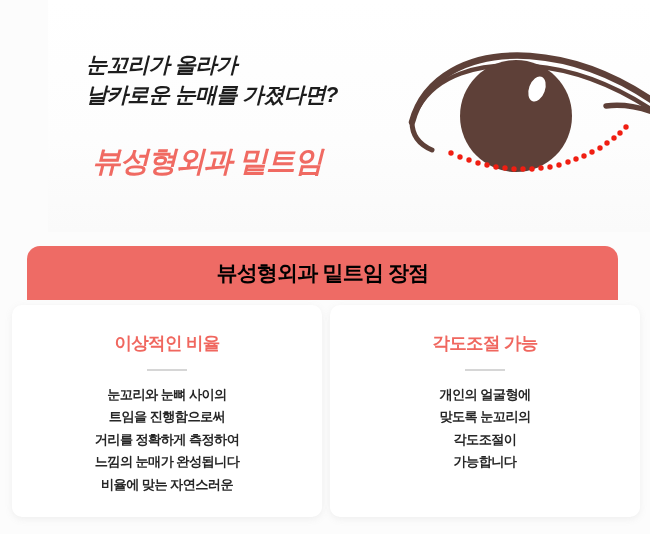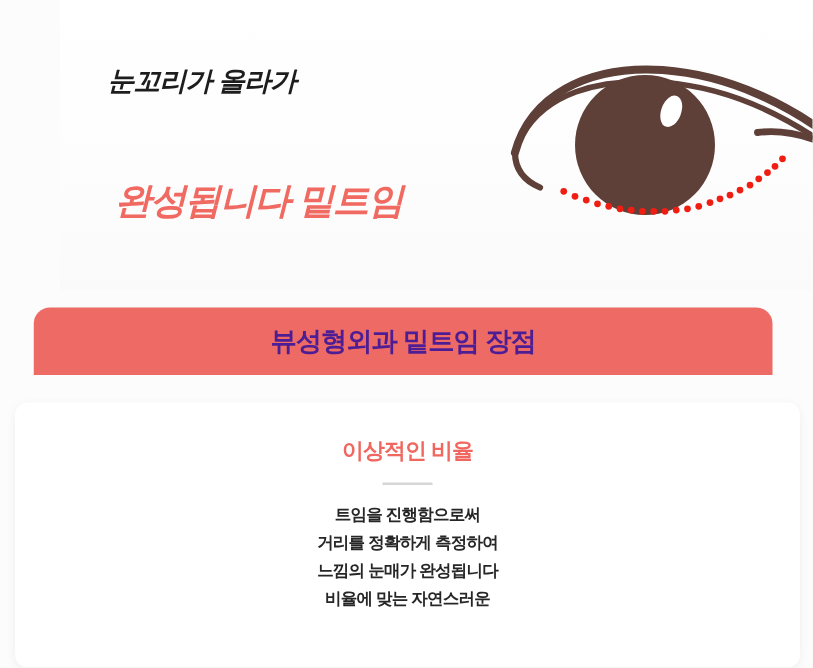--- a/index.html
+++ b/index.html
@@ -66,31 +66,31 @@
     left: 27px; top: 246px;
     width: 591px; height: 54px;
     background: #ee6b65;
     border-radius: 13px 13px 0 0;
     display: flex;
     align-items: center;
     justify-content: center;
     box-sizing: border-box;
   }
   #banner-title {
-    color: #4c1d95;
+    color: #000000;
     font-size: 21px;
     font-weight: 700;
     letter-spacing: -0.8px;
     white-space: nowrap;
   }
 
   
   #cards {
     position: absolute;
-    left: 12px; top: 322px;
+    left: 12px; top: 305px;
     width: 628px; height: 212px;
     display: flex;
     gap: 8px;
   }
   .card {
     flex: 1 1 0;
     background: #ffffff;
     border-radius: 10px;
     box-shadow: 0 2px 7px rgba(150,150,150,0.13);
     display: flex;
@@ -125,23 +125,24 @@
 </style>
 </head>
 <body>
 
 <div id="page">
 
   <div id="hero">
 
     <div id="headline">
       <div class="hl-line">눈꼬리가 올라가</div>
+      <div class="hl-line">날카로운 눈매를 가졌다면?</div>
     </div>
 
-    <div id="brandline">완성됩니다 밑트임</div>
+    <div id="brandline">뷰성형외과 밑트임</div>
 
     <svg id="eye-art" viewBox="0 0 284 166">
 
       <path d="M6 88 C 18 44, 62 18, 124 22 C 180 26, 228 52, 262 78" fill="none" stroke="#5e4038" stroke-width="6.5" stroke-linecap="round"></path>
 
       <path d="M12 74 C 30 42, 70 28, 126 32 C 176 36, 220 58, 252 80" fill="none" stroke="#5e4038" stroke-width="4.5" stroke-linecap="round"></path>
 
       <path d="M6 88 C 6 100, 12 110, 26 116" fill="none" stroke="#5e4038" stroke-width="5" stroke-linecap="round"></path>
 
       <path d="M252 80 C 232 72, 215 70, 200 72" fill="none" stroke="#5e4038" stroke-width="5.5" stroke-linecap="round"></path>
@@ -180,23 +181,34 @@
   <div id="banner">
     <div id="banner-title">뷰성형외과 밑트임 장점</div>
   </div>
 
   <div id="cards">
 
     <div class="card">
       <div class="card-title">이상적인 비율</div>
       <div class="card-divider"></div>
       <div class="card-body">
+        <div class="bline">눈꼬리와 눈뼈 사이의</div>
         <div class="bline">트임을 진행함으로써</div>
         <div class="bline">거리를 정확하게 측정하여</div>
         <div class="bline">느낌의 눈매가 완성됩니다</div>
         <div class="bline">비율에 맞는 자연스러운</div>
       </div>
     </div>
 
+    <div class="card">
+      <div class="card-title">각도조절 가능</div>
+      <div class="card-divider"></div>
+      <div class="card-body">
+        <div class="bline">개인의 얼굴형에</div>
+        <div class="bline">맞도록 눈꼬리의</div>
+        <div class="bline">각도조절이</div>
+        <div class="bline">가능합니다</div>
+      </div>
+    </div>
 
 
   </div>
 </div>
 
 </body></html>

